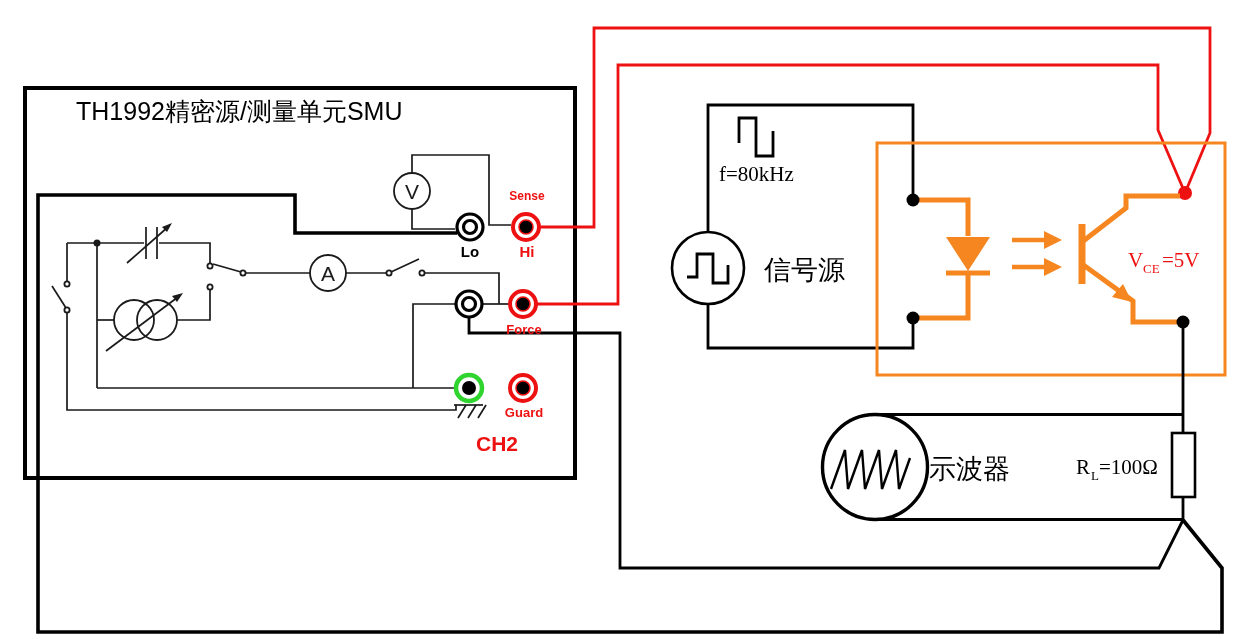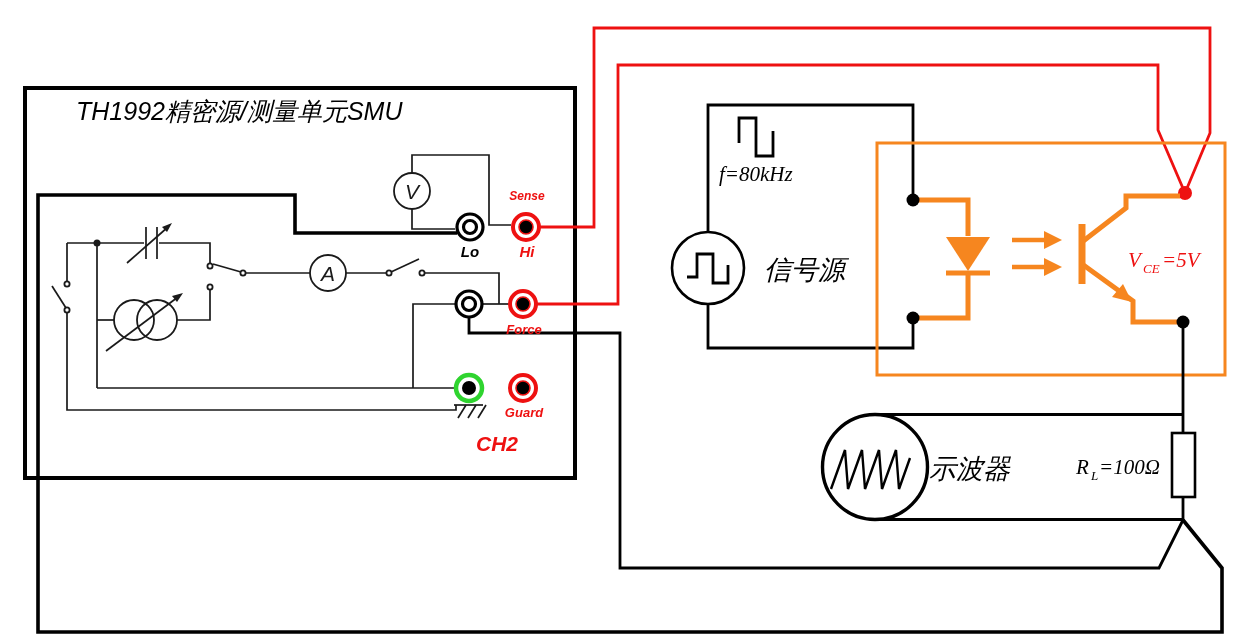--- a/index.html
+++ b/index.html
@@ -1,17 +1,17 @@
 <!DOCTYPE html>
 <html><head>
 <meta charset="utf-8">
 <style>
   html,body{margin:0;padding:0;background:#ffffff;}
   #stage{position:relative;width:1240px;height:639px;background:#fff;overflow:hidden;
-         font-family:"Liberation Sans",sans-serif;font-style:italic;}
+         font-family:"Liberation Sans",sans-serif;}
   svg{position:absolute;left:0;top:0;}
   text{user-select:none;}
   .wire-thin{fill:none;stroke:#1a1a1a;stroke-width:1.7;}
   .wire-blk{fill:none;stroke:#000;stroke-width:2.8;}
   .wire-thick{fill:none;stroke:#000;stroke-width:3.6;}
   .wire-red{fill:none;stroke:#ee1111;stroke-width:2.8;}
   .wire-org{fill:none;stroke:#f6861f;stroke-width:5;}
   .box-smu{fill:none;stroke:#000;stroke-width:4;}
   .box-org{fill:none;stroke:#f6861f;stroke-width:3;}
   .t-title{font-size:25px;fill:#000;}

